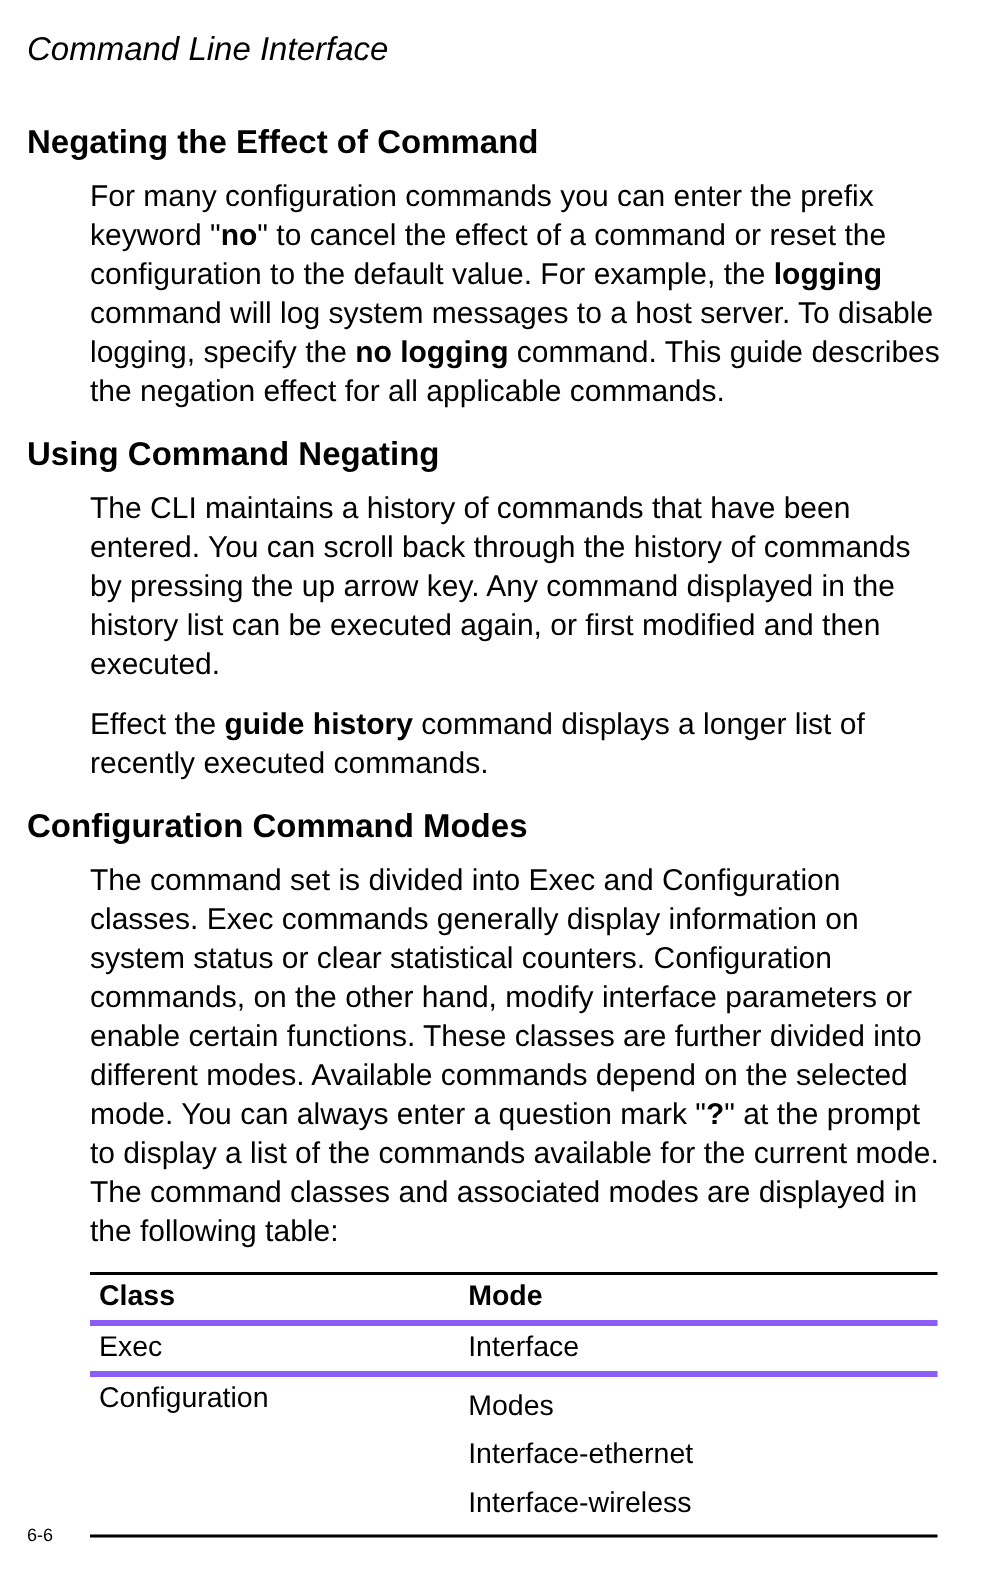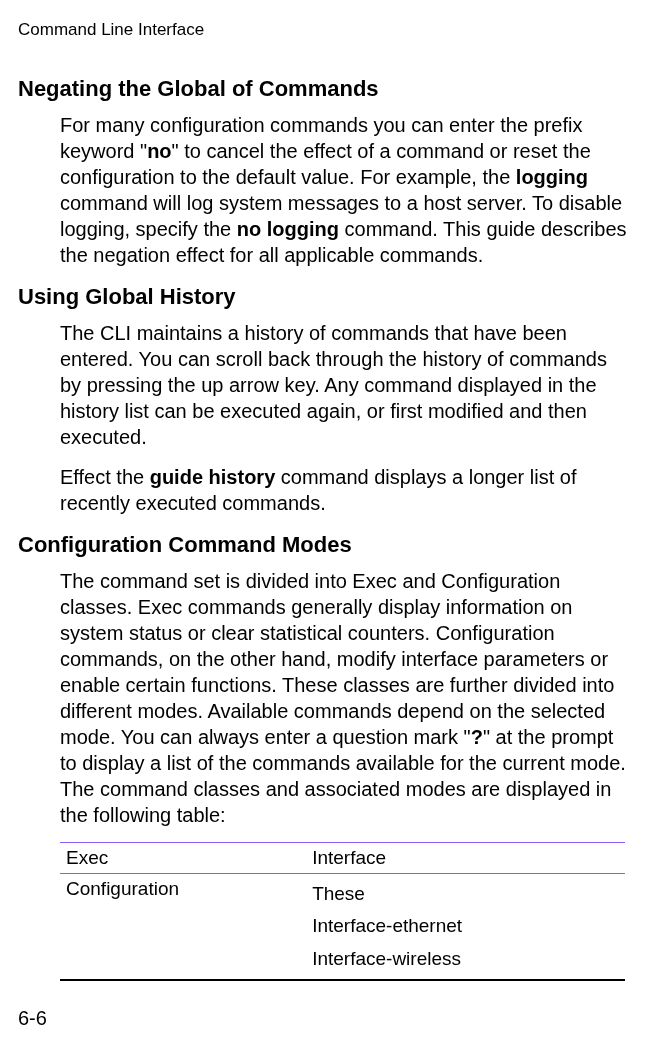--- a/index.html
+++ b/index.html
@@ -10,21 +10,22 @@
     body {
       font-family: Arial, Helvetica, sans-serif;
       background: #fff;
       color: #000;
       width: 656px;
       height: 1052px;
       padding: 20px 28px 20px 18px;
       position: relative;
     }
     .running-header {
-      font-size: 17px;
+      font-style: italic;
+      font-size: 22px;
       margin-bottom: 36px;
     }
     .section-heading {
       font-size: 22px;
       font-weight: bold;
       margin-top: 16px;
       margin-bottom: 10px;
     }
     .body-para {
       font-size: 20px;
@@ -47,66 +48,70 @@
       font-weight: bold;
       border-top: 2px solid #000;
       border-bottom: 1px solid #000;
       padding: 4px 6px;
     }
     table.modes-table td {
       padding: 4px 6px;
       vertical-align: top;
     }
     table.modes-table tr.sep td {
-      border-top: 1px solid #8b5cf6;
+      border-top: 4px solid #8b5cf6;
     }
     table.modes-table tr.bottom td {
       border-bottom: 2px solid #000;
     }
     .config-cell {
       line-height: 1.7;
     }
     .page-number {
       position: absolute;
       bottom: 22px;
       left: 18px;
-      font-size: 20px;
+      font-size: 12px;
     }
   </style>
 </head>
 <body>
 
 <div class="running-header">Command Line Interface</div>
 
-<div class="section-heading">Negating the Global of Commands</div>
+<div class="section-heading">Negating the Effect of Command</div>
 <p class="body-para">
   <span>For many configuration commands you can enter the prefix keyword "</span><span class="bold">no</span><span>" to cancel the effect of a command or reset the configuration to the default value. For example, the </span><span class="bold">logging</span><span> command will log system messages to a host server. To disable logging, specify the </span><span class="bold">no logging</span><span> command. This guide describes the negation effect for all applicable commands.</span>
 </p>
 
-<div class="section-heading">Using Global History</div>
+<div class="section-heading">Using Command Negating</div>
 <p class="body-para">The CLI maintains a history of commands that have been entered. You can scroll back through the history of commands by pressing the up arrow key. Any command displayed in the history list can be executed again, or first modified and then executed.</p>
 <p class="body-para">
   <span>Effect the </span><span class="bold">guide history</span><span> command displays a longer list of recently executed commands.</span>
 </p>
 
 <div class="section-heading">Configuration Command Modes</div>
 <p class="body-para">
   <span>The command set is divided into Exec and Configuration classes. Exec commands generally display information on system status or clear statistical counters. Configuration commands, on the other hand, modify interface parameters or enable certain functions. These classes are further divided into different modes. Available commands depend on the selected mode. You can always enter a question mark "</span><span class="bold">?</span><span>" at the prompt to display a list of the commands available for the current mode. The command classes and associated modes are displayed in the following table:</span>
 </p>
 
 <table class="modes-table">
   <tbody>
+      <tr>
+    <th>Class</th>
+    <th>Mode</th>
+  </tr>
   <tr class="sep">
     <td>Exec</td>
     <td>Interface</td>
   </tr>
   <tr class="sep bottom">
     <td>Configuration</td>
     <td class="config-cell">
-      <div>These</div>
+      <div>Modes</div>
       <div>Interface-ethernet</div>
       <div>Interface-wireless</div>
     </td>
   </tr>
 </tbody>
   </table>
 
 <div class="page-number">6-6</div>
 
 </body></html>

